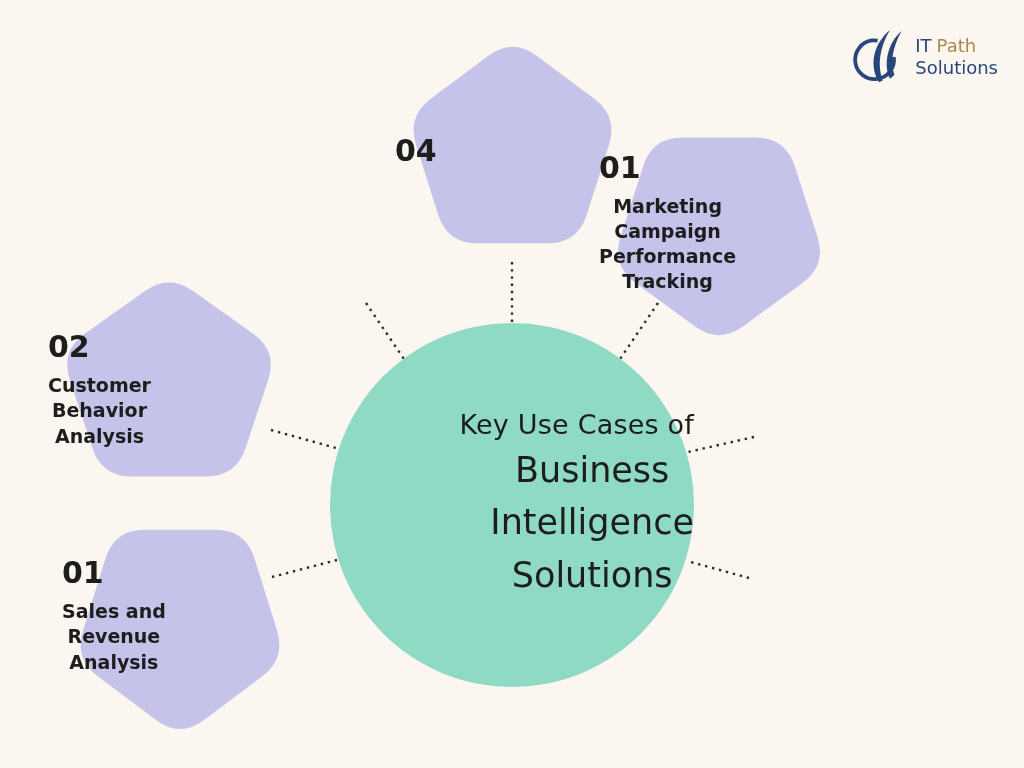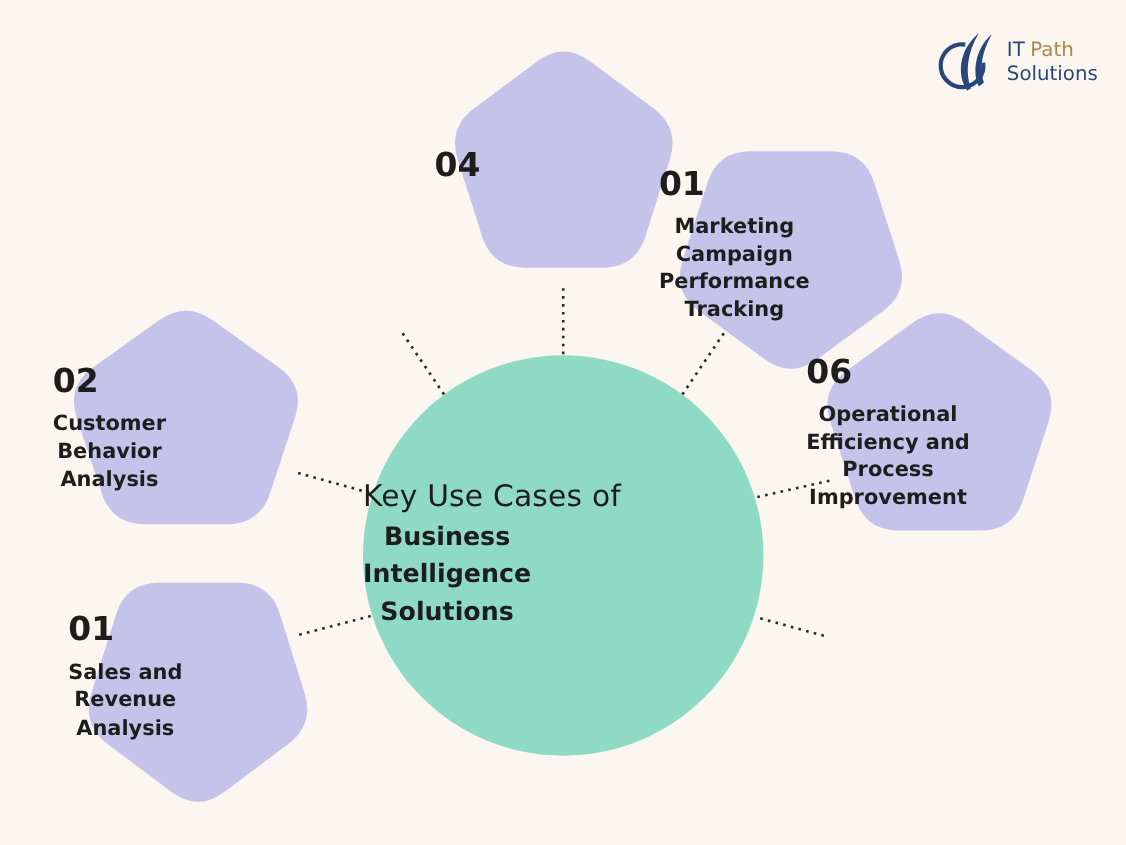--- a/index.html
+++ b/index.html
@@ -25,34 +25,34 @@
     stroke-width:2.4;
     stroke-dasharray:2.4 4.8;
   }
 
   
   .circle{
     position:absolute;
     border-radius:50%;
     background:var(--circle,#8edac4);
     display:flex;flex-direction:column;
-    align-items:flex-start;justify-content:center;
+    align-items:flex-end;justify-content:center;
     text-align:center;
     color:var(--ink,#1d1d1d);
   }
   .circle-intro{
     font-size:27px;
     font-weight:400;
     letter-spacing:.2px;
     margin-bottom:4px;
     white-space:pre-line;
   }
   .circle-title{
-    font-size:23px;
-    font-weight:700;
+    font-size:35px;
+    font-weight:400;
     line-height:1.5;
     white-space:pre-line;
   }
 
   
   .pent{position:absolute;}
   .pent svg{position:absolute;left:0;top:0;display:block;}
   .pent path{fill:var(--pentagon,#c5c3ea);}
   .pent-content{
     position:absolute;inset:0;
@@ -152,32 +152,20 @@
       </svg>
     <div class="pent-content">
       <div class="pent-number">01</div>
       <div class="pent-label">Marketing
 Campaign
 Performance
 Tracking</div>
     </div>
   </div>
 
-  <div class="pent up" style="left: 733px; top: 272px; width: 242px; height: 232px;">
-      <svg viewBox="0 0 242 232" width="242" height="232">
-        <path d="M96.7 21.5 Q121.0 3.9 145.3 21.5 L205.3 65.0 Q229.6 82.7 220.3 111.2 L197.4 181.7 Q188.2 210.3 158.2 210.3 L83.8 210.3 Q53.8 210.3 44.6 181.7 L21.7 111.2 Q12.4 82.7 36.7 65.0 Z"></path>
-      </svg>
-    <div class="pent-content">
-      <div class="pent-number">06</div>
-      <div class="pent-label">Operational
-Efficiency and
-Process
-Improvement</div>
-    </div>
-  </div>
 
 
   <div class="logo">
     <svg class="logo-mark" viewBox="0 0 62 64" aria-hidden="true">
       <circle cx="25" cy="35" r="21.5" fill="none" stroke="var(--navy,#27477b)" stroke-width="4.2" stroke-dasharray="107 28" transform="rotate(-8 25 35)"></circle>
       <path d="M30 60 C20 44 21 20 42 2 C30 22 28 42 34 58 Z" fill="var(--navy,#27477b)"></path>
       <path d="M42 56 C35 42 38 18 55 3 C45 21 42 38 47 52 Z" fill="var(--navy,#27477b)"></path>
     </svg>
     <div class="logo-text">
       <span>IT</span><span class="logo-path">Path</span><br>

